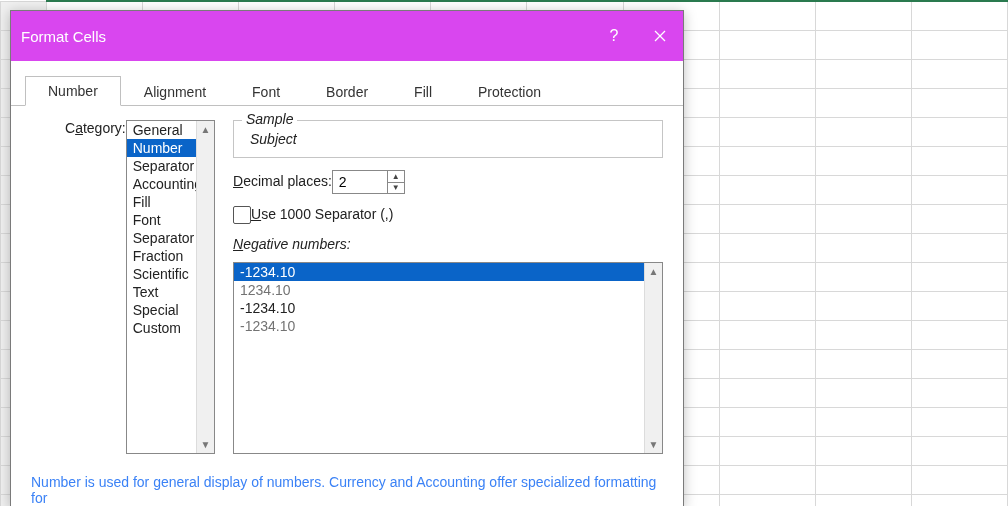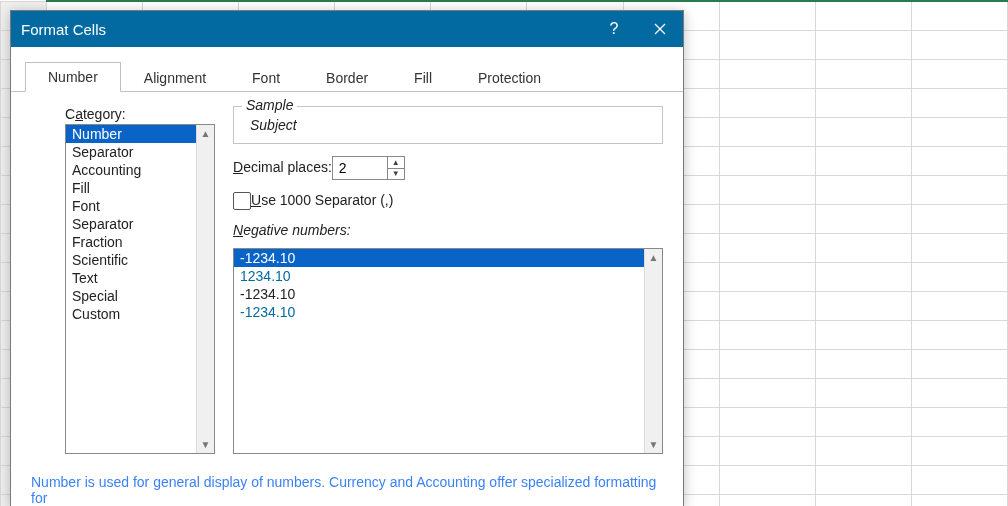--- a/index.html
+++ b/index.html
@@ -47,22 +47,22 @@
     top: 10px;
     width: 672px;
     height: 495px;
     background: #fff;
     border: 1px solid #7a7a7a;
     box-shadow: 0 2px 12px rgba(0,0,0,.25);
     display: flex;
     flex-direction: column;
   }
   .titlebar {
-    height: 36px;
-    background: #0369a1;
+    height: 50px;
+    background: #d946ef;
     color: #fff;
     display: flex;
     align-items: center;
     padding-left: 10px;
     font-size: 15px;
   }
   .titlebar .title { flex: 0 0 auto; }
   .titlebar .spacer { flex: 1; }
   .titlebar .tb-btn {
     width: 46px;
@@ -108,21 +108,21 @@
   .row-main {
     display: flex;
     gap: 18px;
     flex: 1;
     min-height: 0;
   }
 
   .cat-col {
     width: 150px;
     display: flex;
-    flex-direction: column;
+    flex-direction: row;
     padding-left: 34px;
   }
   .label {
     font-size: 14px;
     margin-bottom: 2px;
   }
   .label u { text-decoration: underline; }
 
   .listbox {
     border: 1px solid #888;
@@ -236,21 +236,21 @@
     border-radius: 2px;
     display: inline-block;
     background: #fff;
   }
 
   .neg-label { margin-bottom: 10px; font-style: italic; }
   .neg-list {
     flex: 1;
     min-height: 160px;
   }
-  .neg-list .item.red { color: #0369a1; }
+  .neg-list .item.red { color: #737373; }
 
   .desc {
     padding-top: 20px;
     font-size: 14px;
     color: #3b82f6;
   }
 </style>
 </head>
 <body>
 
@@ -534,20 +534,21 @@
 
   <div class="content">
     <div class="row-main">
 
       <div class="cat-col">
         <div class="label">
           <span>C</span><u>a</u><span>tegory:</span>
         </div>
         <div class="listbox" id="category-listbox">
           <div class="items" id="category-items">
+              <div class="item">General</div>
               <div class="item selected">Number</div>
               <div class="item">Separator</div>
               <div class="item">Accounting</div>
               <div class="item">Fill</div>
               <div class="item">Font</div>
               <div class="item">Separator</div>
               <div class="item">Fraction</div>
               <div class="item">Scientific</div>
               <div class="item">Text</div>
               <div class="item">Special</div>

